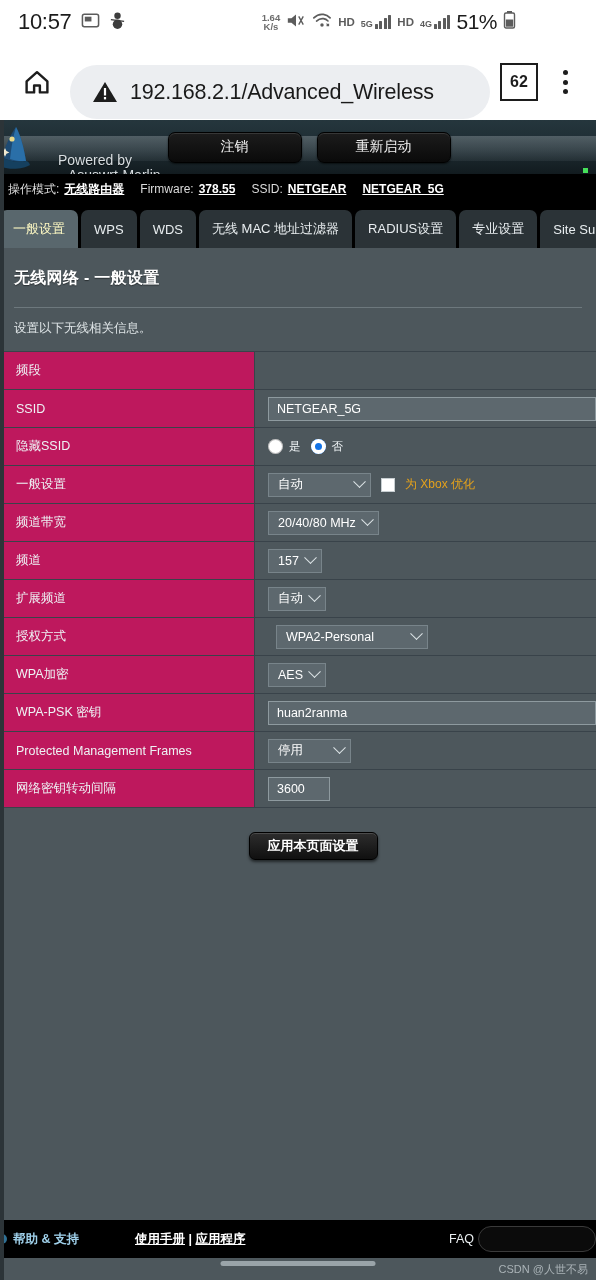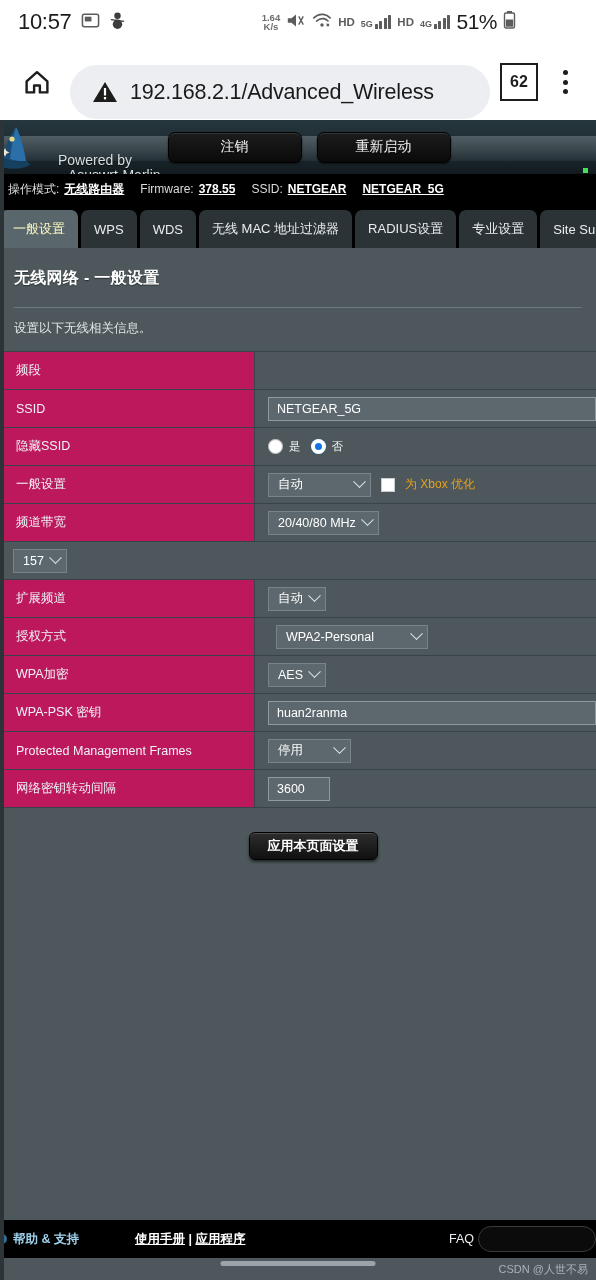--- a/index.html
+++ b/index.html
@@ -488,20 +488,21 @@
         <div class="fkey">频道带宽</div>
         <div class="fval">
           <div class="sel">
             <span>20/40/80 MHz</span>
             <span class="chev"></span>
           </div>
         </div>
       </div>
 
       <div class="frow">
+        <div class="fkey">频道</div>
         <div class="fval">
           <div class="sel">
             <span>157</span>
             <span class="chev"></span>
           </div>
         </div>
       </div>
 
       <div class="frow">
         <div class="fkey">扩展频道</div>

